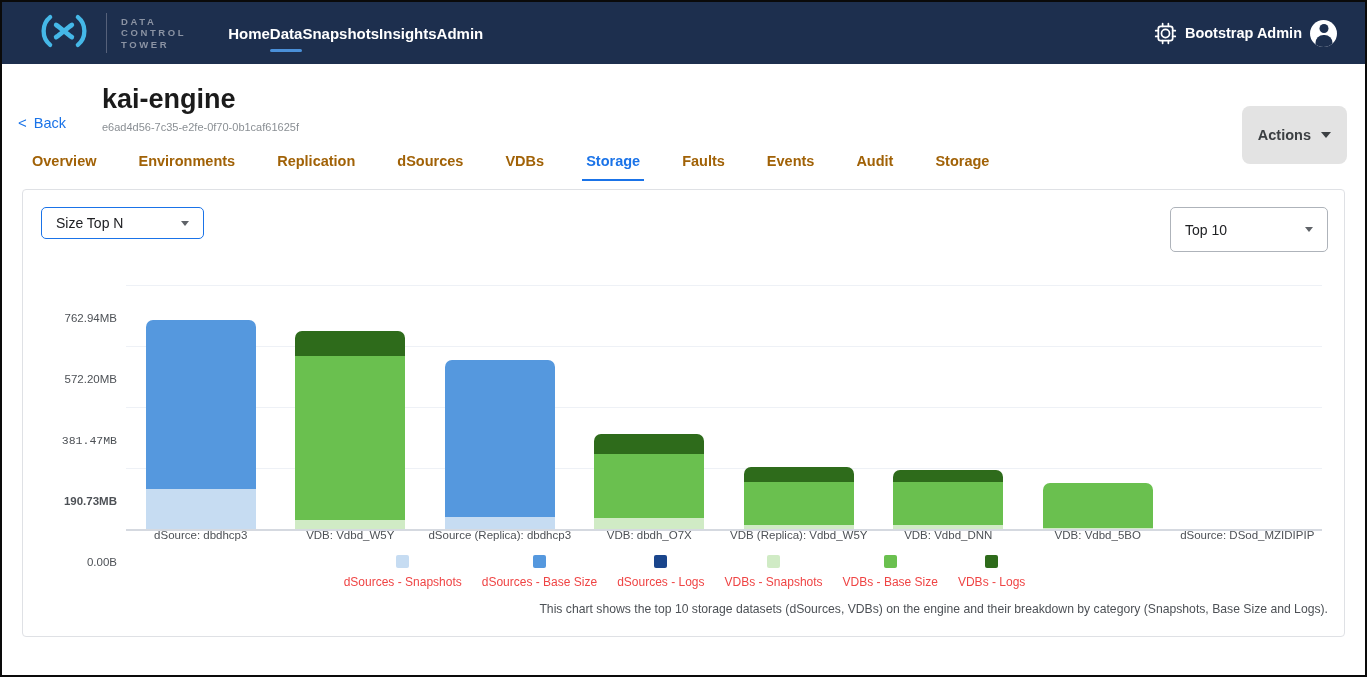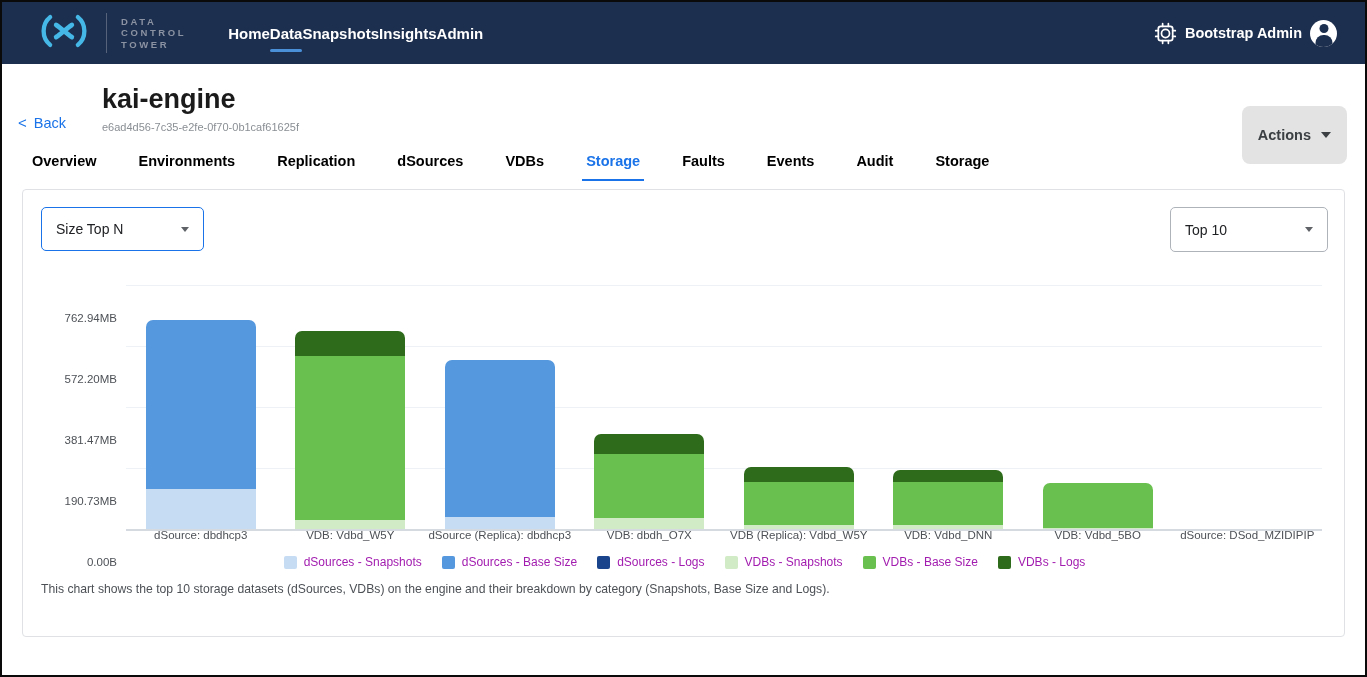--- a/index.html
+++ b/index.html
@@ -30,50 +30,50 @@
   .crumb-link { color:#1a73e8; cursor:pointer; }
   .crumb-sep { color:#5f6368; margin:0 6px; }
   .crumb-current { color:#202124; }
   .page-title { font-size:27px; font-weight:700; color:#1b1b1b; margin-top:4px; }
   .uuid { font-size:11px; color:#8a8f94; margin-top:6px; }
   .actions-btn { position:absolute; right:18px; top:42px; background:#e3e3e3; border:none; border-radius:8px; padding:21px 16px; font-size:14.5px; font-weight:700; color:#3c4043; font-family:inherit; display:flex; align-items:center; gap:10px; cursor:pointer; }
   .caret-down { width:0; height:0; border-left:5px solid transparent; border-right:5px solid transparent; border-top:6px solid #3c4043; }
 
   
   .tabs { display:flex; gap:42px; padding:20px 0 0 30px; }
-  .tab { font-size:14.5px; font-weight:600; color:#000000; padding-bottom:12px; position:relative; cursor:pointer; }
+  .tab { font-size:14.5px; font-weight:600; color:#a16207; padding-bottom:12px; position:relative; cursor:pointer; }
   .tab.active { color:#1a73e8; }
   .tab.active::after { content:""; position:absolute; left:-4px; right:-4px; bottom:0; height:2.5px; background:#1a73e8; }
 
   
   .card { margin:8px 20px 0 20px; border:1px solid #dfe1e5; border-radius:4px; background:#fff; height:448px; padding:17px 16px 0 18px; position:relative; }
   .filters { display:flex; justify-content:space-between; align-items:flex-start; }
   .select { border-radius:5px; font-size:14px; color:#202124; display:flex; align-items:center; justify-content:space-between; cursor:pointer; background:#fff; }
-  .select-metric { width:163px; height:44px; border:1.5px solid #1a73e8; padding:0 14px; }
+  .select-metric { width:163px; height:32px; border:1.5px solid #1a73e8; padding:0 14px; }
   .select-topn { width:158px; height:45px; border:1px solid #aeb3ba; padding:0 14px; }
   .sel-caret { width:0; height:0; border-left:4.5px solid transparent; border-right:4.5px solid transparent; border-top:5.5px solid #5f6368; }
 
   
   .chart-wrap { margin-top:33px; position:relative; }
   .plot { position:relative; height:244px; margin-left:85px; margin-right:6px; }
   .gridline { position:absolute; left:0; right:0; height:1px; background:#eef1f6; }
   .gridline.baseline { height:2px; background:#d5d9e0; }
   .y-labels { position:absolute; left:0; top:33px; width:76px; height:244px; }
   .ytick { position:absolute; right:0; transform:translateY(-50%); font-size:11.5px; color:#4d5156; }
   .bars-row { position:absolute; left:0; right:0; bottom:0; top:0; display:flex; align-items:flex-end; }
   .bar-slot { flex:1; display:flex; justify-content:center; align-items:flex-end; height:100%; }
   .bar { display:flex; flex-direction:column-reverse; width:110px; border-radius:7px 7px 0 0; overflow:hidden; }
   .x-labels-row { display:flex; margin:0 6px 0 85px; }
   .xlabel { flex:1; text-align:center; font-size:11.5px; color:#4d5156; white-space:nowrap; }
 
   
   .legend { display:flex; justify-content:center; gap:20px; margin-top:14px; align-items:center; }
-  .legend-item { display:flex; align-items:center; gap:7px; font-size:12px; color:#a21caf; }
+  .legend-item { display:flex; align-items:center; gap:7px; font-size:12px; color:#ef4444;flex-direction:column; }
   .legend-swatch { width:13px; height:13px; border-radius:2px; }
-  .caption { text-align:left; font-size:12.2px; color:#4d5156; margin-top:13px; }
+  .caption { text-align:right; font-size:12.2px; color:#4d5156; margin-top:13px; }
 </style>
 </head>
 <body>
 
 <div class="frame">
 
   <header class="topbar">
     <span class="logo-mark">
       <svg width="52" height="36" viewBox="0 0 60 40" fill="none">
         <path d="M14 4 C4 12 4 28 14 36" stroke="#45b8e8" stroke-width="5" stroke-linecap="round"></path>
@@ -145,22 +145,22 @@
       <div class="select select-topn">
         <span>Top 10</span>
         <span class="sel-caret"></span>
       </div>
     </div>
 
     <div class="chart-wrap">
       <div class="y-labels">
           <div class="ytick" style="top: 0%;">762.94MB</div>
           <div class="ytick" style="top: 25%;">572.20MB</div>
-          <div class="ytick" style="top: 50%;">381.47MB</div>
-          <div class="ytick" style="top: 75%;">190.73MB</div>
+          <div class="ytick" style="top: 50%; font-family: Liberation Mono, monospace;">381.47MB</div>
+          <div class="ytick" style="top: 75%; font-weight: bold;">190.73MB</div>
           <div class="ytick" style="top: 100%;">0.00B</div>
         </div>
       <div class="plot">
         <div>
             <div class="gridline" style="top: 0%;"></div>
             <div class="gridline" style="top: 25%;"></div>
             <div class="gridline" style="top: 50%;"></div>
             <div class="gridline" style="top: 75%;"></div>
             <div class="gridline baseline" style="top: 100%;"></div>
           </div>

